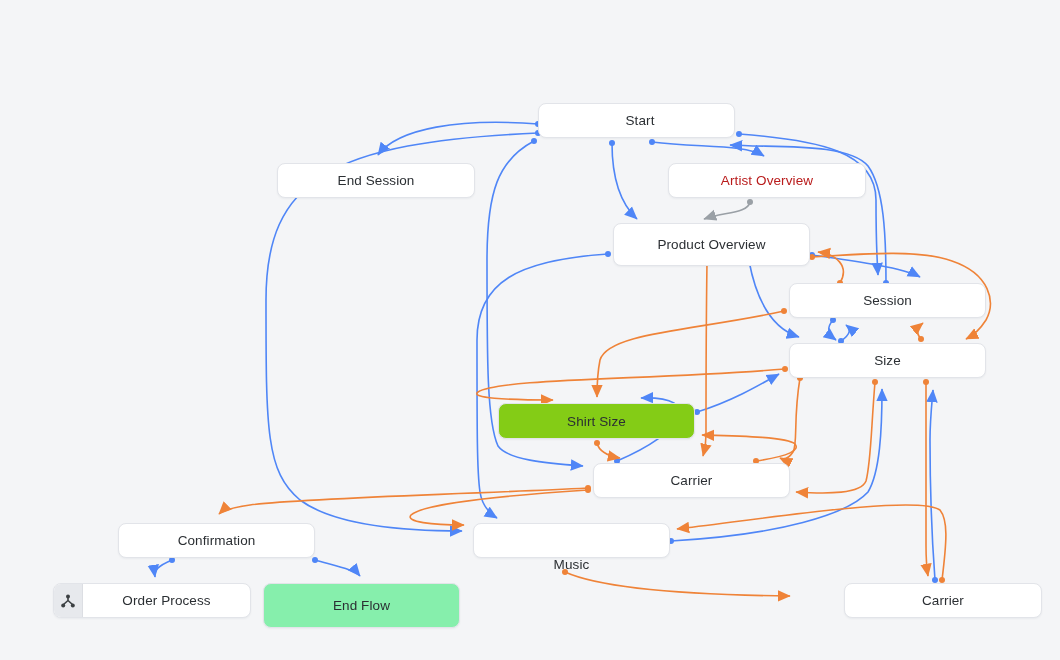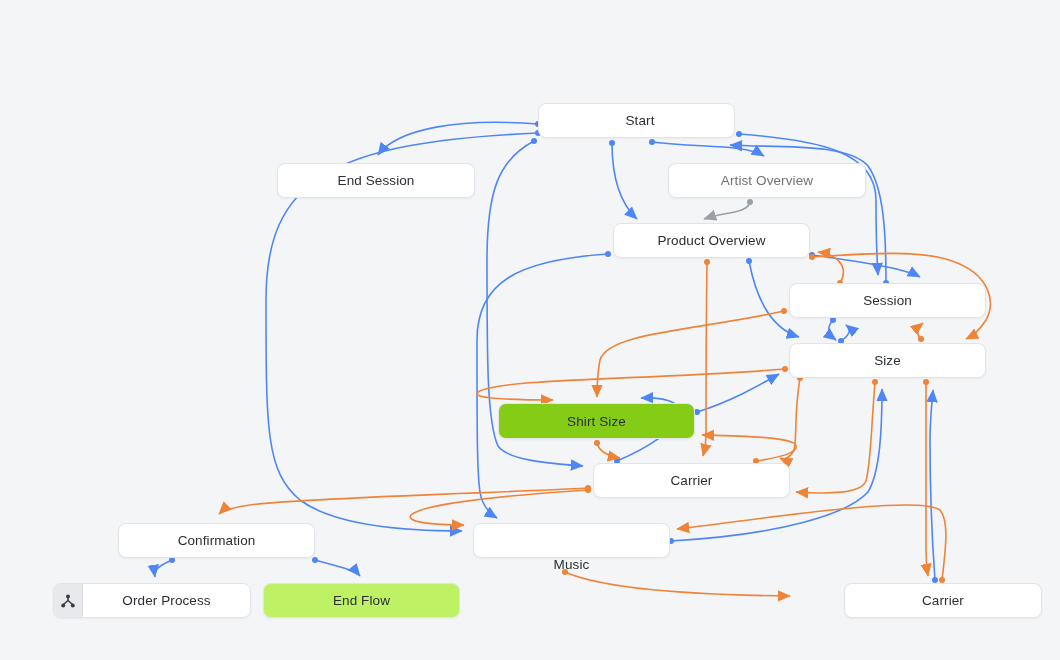--- a/index.html
+++ b/index.html
@@ -188,23 +188,23 @@
       </g>
   </svg>
   <div id="nodes-group">
       <div class="flow-node" style="left: 538px; top: 103px; width: 197px; height: 35px; background: rgb(255, 255, 255); border: 1px solid rgb(226, 228, 233); padding-left: 7px;">
         <span class="node-label" style="color: rgb(43, 47, 51);">Start</span>
       </div>
       <div class="flow-node" style="left: 277px; top: 163px; width: 198px; height: 35px; background: rgb(255, 255, 255); border: 1px solid rgb(226, 228, 233);">
         <span class="node-label" style="color: rgb(43, 47, 51);">End Session</span>
       </div>
       <div class="flow-node" style="left: 668px; top: 163px; width: 198px; height: 35px; background: rgb(255, 255, 255); border: 1px solid rgb(226, 228, 233);">
-        <span class="node-label" style="color: #737373;">Artist Overview</span>
-      </div>
-      <div class="flow-node" style="left: 613px; top: 223px; width: 197px; height: 35px; background: rgb(255, 255, 255); border: 1px solid rgb(226, 228, 233);">
+        <span class="node-label" style="color: #b91c1c;">Artist Overview</span>
+      </div>
+      <div class="flow-node" style="left: 613px; top: 223px; width: 197px; height: 43px; background: rgb(255, 255, 255); border: 1px solid rgb(226, 228, 233);">
         <span class="node-label" style="color: rgb(43, 47, 51);">Product Overview</span>
       </div>
       <div class="flow-node" style="left: 789px; top: 283px; width: 197px; height: 35px; background: rgb(255, 255, 255); border: 1px solid rgb(226, 228, 233);">
         <span class="node-label" style="color: rgb(43, 47, 51);">Session</span>
       </div>
       <div class="flow-node" style="left: 789px; top: 343px; width: 197px; height: 35px; background: rgb(255, 255, 255); border: 1px solid rgb(226, 228, 233);">
         <span class="node-label" style="color: rgb(43, 47, 51);">Size</span>
       </div>
       <div class="flow-node" style="left: 498px; top: 403px; width: 197px; height: 36px; background: #84cc16; border: 1px solid rgb(226, 228, 233);">
         <span class="node-label" style="color: rgb(43, 47, 51);">Shirt Size</span>
@@ -222,20 +222,20 @@
         <div class="node-icon">
           <svg width="16" height="16" viewBox="0 0 16 16">
             <circle cx="8" cy="3.4" r="2" fill="#3c4043"></circle>
             <circle cx="3.2" cy="12.6" r="2" fill="#3c4043"></circle>
             <circle cx="12.8" cy="12.6" r="2" fill="#3c4043"></circle>
             <path d="M8,4.5 L8,7.5 L3.5,11.5 M8,7.5 L12.5,11.5" stroke="#3c4043" stroke-width="1.6" fill="none"></path>
           </svg>
         </div>
         <span class="node-label" style="color: rgb(43, 47, 51);">Order Process</span>
       </div>
-      <div class="flow-node" style="left: 263px; top: 583px; width: 197px; height: 35px; background: #bef264; border: 1px solid rgb(226, 228, 233);">
+      <div class="flow-node" style="left: 263px; top: 583px; width: 197px; height: 45px; background: #86efac; border: 1px solid rgb(226, 228, 233);">
         <span class="node-label" style="color: rgb(43, 47, 51);">End Flow</span>
       </div>
       <div class="flow-node" style="left: 844px; top: 583px; width: 198px; height: 35px; background: rgb(255, 255, 255); border: 1px solid rgb(226, 228, 233);">
         <span class="node-label" style="color: rgb(43, 47, 51);">Carrier</span>
       </div>
     </div>
 </div>
 
 </body></html>

